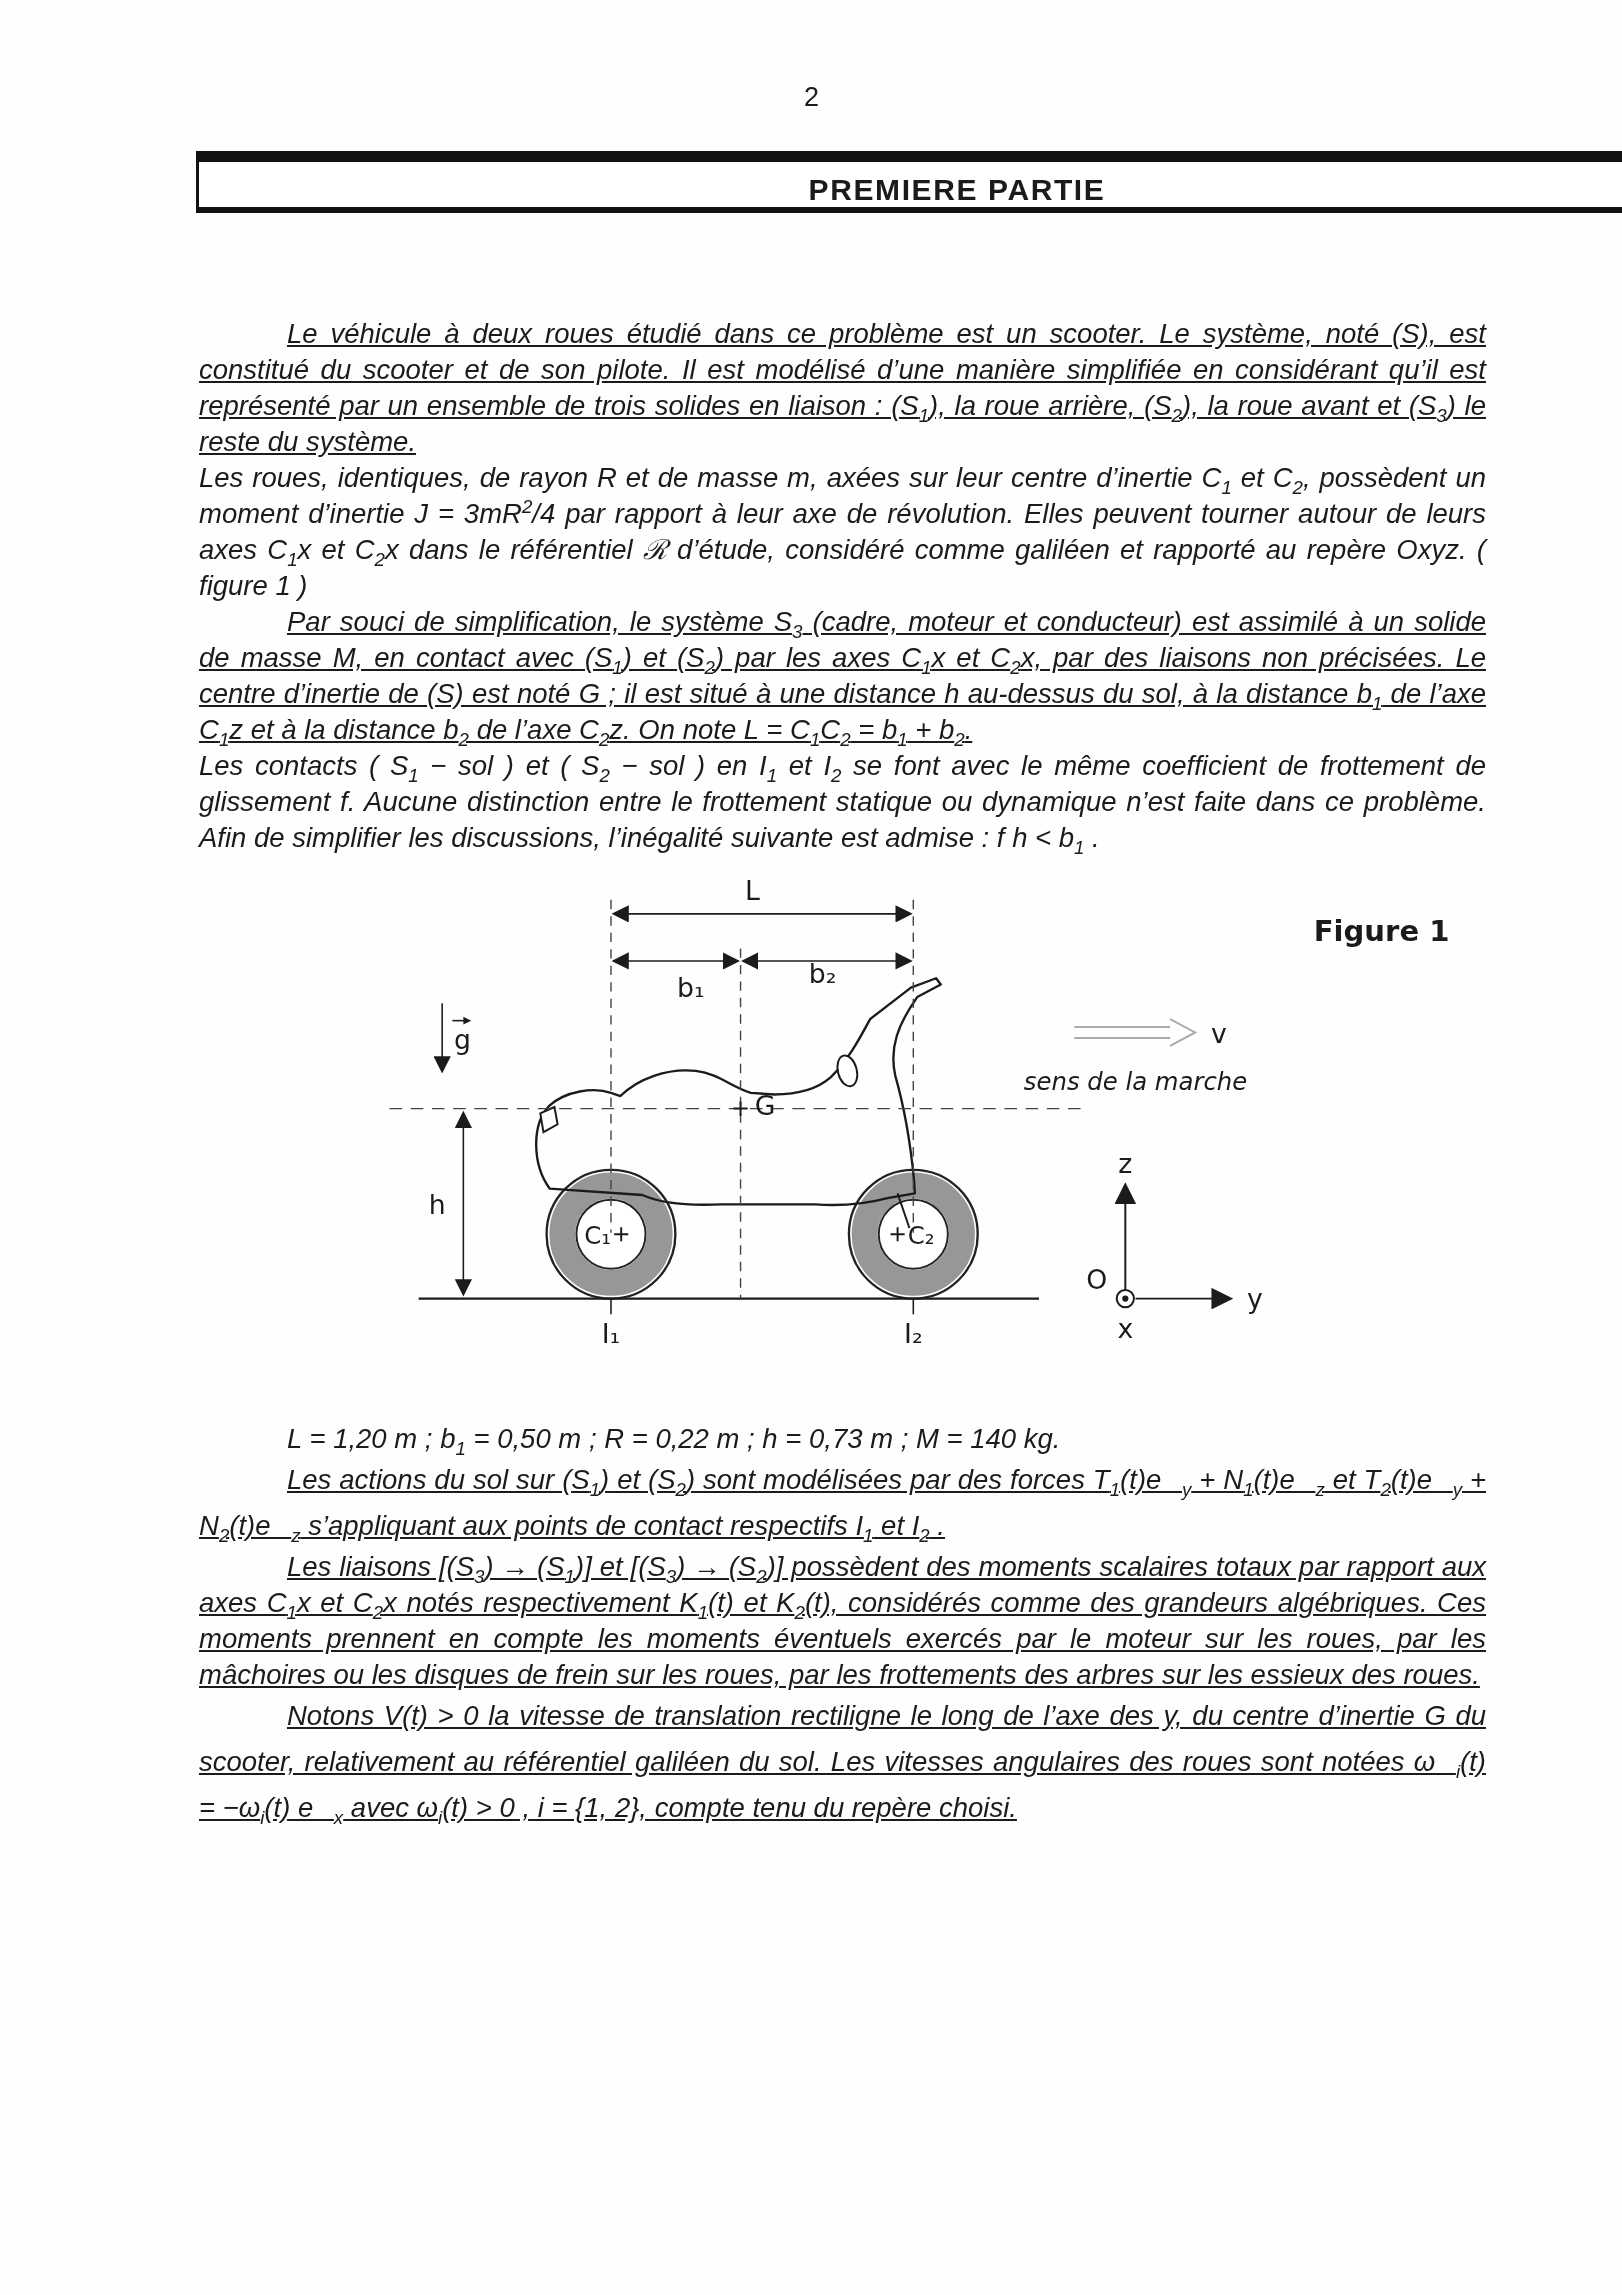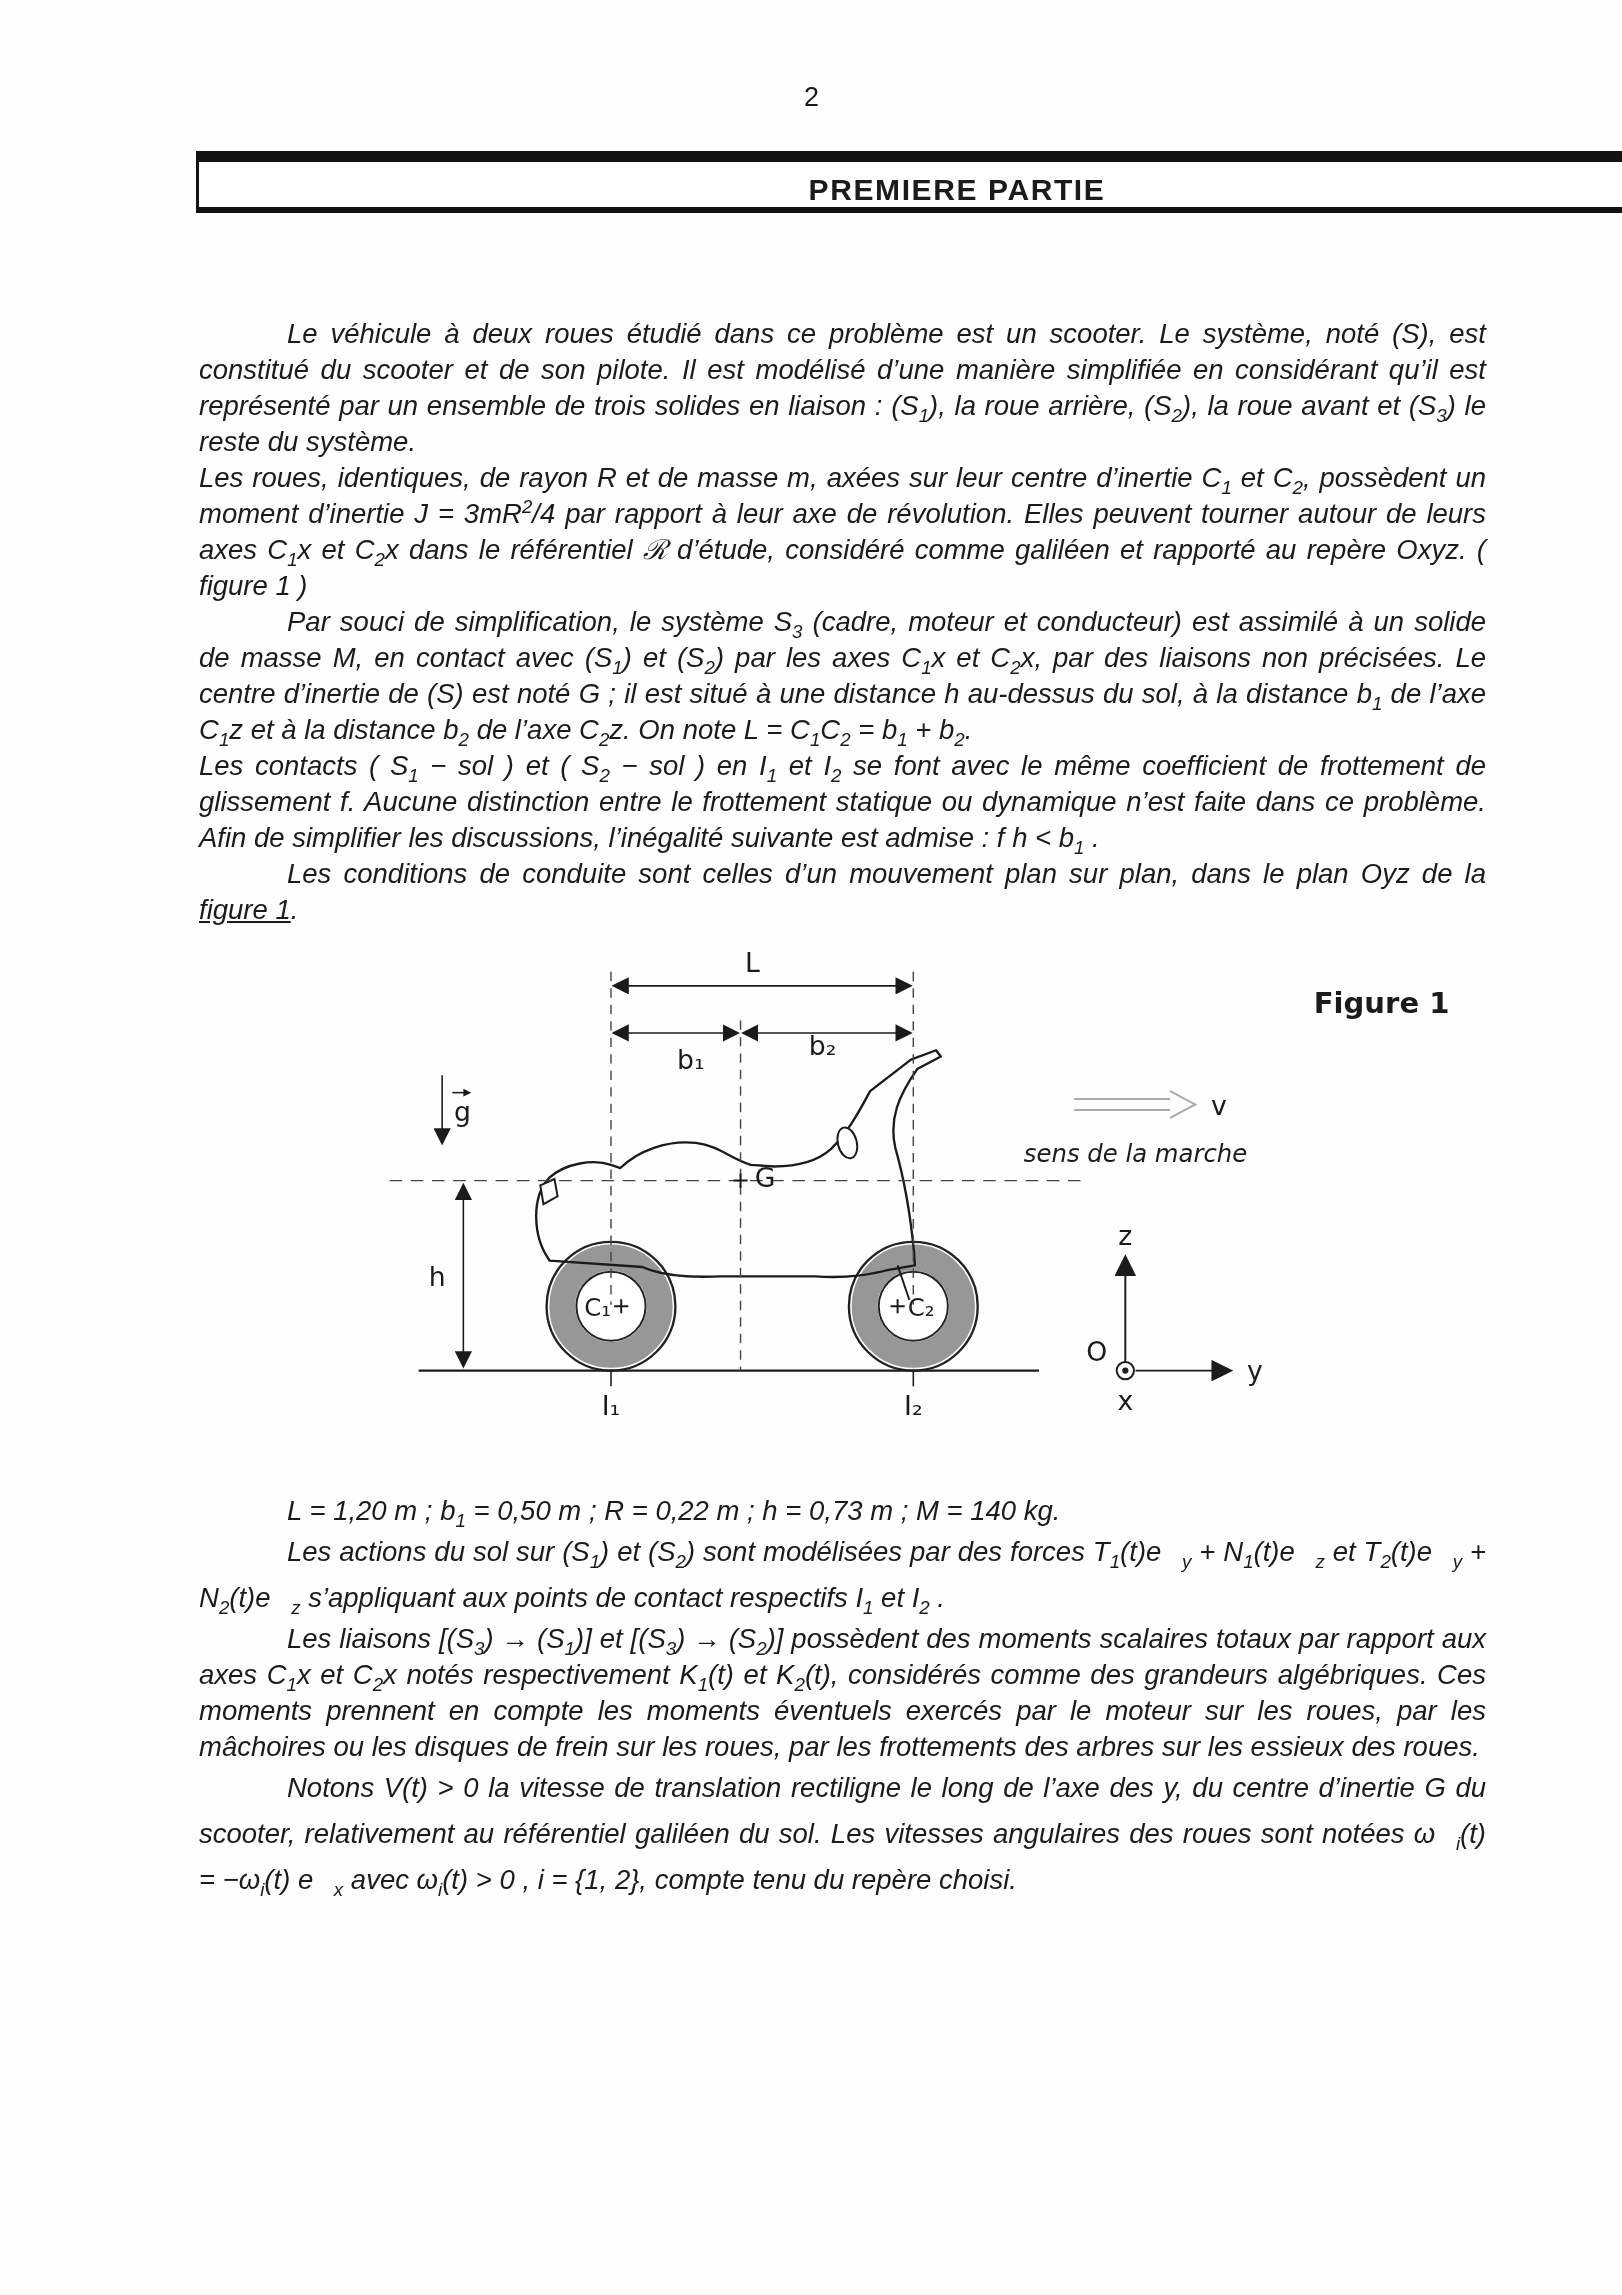--- a/index.html
+++ b/index.html
@@ -18,21 +18,21 @@
     border:3.9px solid #121212; border-top-width:11.8px; border-bottom-width:6.3px;
     text-align:center; font-weight:bold;
   }
   .title-line1 { font-size:30px; padding-top:11px; letter-spacing:1.6px; }
   .title-line2 { font-size:33px; padding:7.9px 6.3px 14px; letter-spacing:0.4px; }
   .content {
     position:absolute; top:316px; left:199px; width:1287px;
     font-style:italic; font-size:27.5px; line-height:36px; text-align:justify;
   }
   .content p { margin:0; }
-  .ind  { text-indent:88px; }
+  .ind  { text-indent:88px;text-decoration:underline; }
   .gap    { margin-top:22px; }
   .gap-sm { margin-top:19px; }
   .gap-lg { margin-top:61px; }
   .tall   { line-height:46px; }
   sub, sup { font-size:68%; line-height:0; }
   .spec-l2 { padding-left:88px; }
   .figure-wrap {
     position:relative; height:556px; margin-top:9.4px;
     font-style:normal; text-align:left;
   }
@@ -60,21 +60,20 @@
   <div class="title-box">
     <div class="title-line1">PREMIERE PARTIE</div>
   </div>
 
   <div class="content">
 
     <p class="ind">Le véhicule à deux roues étudié dans ce problème est un scooter. Le système, noté (S), est constitué du scooter et de son pilote. Il est modélisé d’une manière simplifiée en considérant qu’il est représenté par un ensemble de trois solides en liaison : (S<sub>1</sub>), la roue arrière, (S<sub>2</sub>), la roue avant et (S<sub>3</sub>) le reste du système.</p>
     <p>Les roues, identiques, de rayon R et de masse m, axées sur leur centre d’inertie C<sub>1</sub> et C<sub>2</sub>, possèdent un moment d’inertie J = 3mR<sup>2</sup>/4 par rapport à leur axe de révolution. Elles peuvent tourner autour de leurs axes C<sub>1</sub>x et C<sub>2</sub>x dans le référentiel ℛ d’étude, considéré comme galiléen et rapporté au repère Oxyz. ( figure 1 )</p>
     <p class="ind gap">Par souci de simplification, le système S<sub>3</sub> (cadre, moteur et conducteur) est assimilé à un solide de masse M, en contact avec (S<sub>1</sub>) et (S<sub>2</sub>) par les axes C<sub>1</sub>x et C<sub>2</sub>x, par des liaisons non précisées. Le centre d’inertie de (S) est noté G ; il est situé à une distance h au-dessus du sol, à la distance b<sub>1</sub> de l’axe C<sub>1</sub>z et à la distance b<sub>2</sub> de l’axe C<sub>2</sub>z. On note L = C<sub>1</sub>C<sub>2</sub> = b<sub>1</sub> + b<sub>2</sub>.</p>
     <p>Les contacts ( S<sub>1</sub> − sol ) et ( S<sub>2</sub> − sol ) en I<sub>1</sub> et I<sub>2</sub> se font avec le même coefficient de frottement de glissement f. Aucune distinction entre le frottement statique ou dynamique n’est faite dans ce problème. Afin de simplifier les discussions, l’inégalité suivante est admise : f h &lt; b<sub>1</sub> .</p>
-    <p class="ind">Les conditions de conduite sont celles d’un mouvement plan sur plan, dans le plan Oyz de la <u>figure 1</u>.</p>
 
     <div class="figure-wrap">
       <svg width="1225" height="550" viewBox="0 0 1560 700" style="font-size:35px">
         <defs>
           <marker id="arr" viewBox="0 0 10 10" refX="8.5" refY="5" markerWidth="11" markerHeight="11" orient="auto-start-reverse">
             <path d="M0,0 L10,5 L0,10 z" fill="#1b1b1b"></path>
           </marker>
         </defs>
 
         <g>

